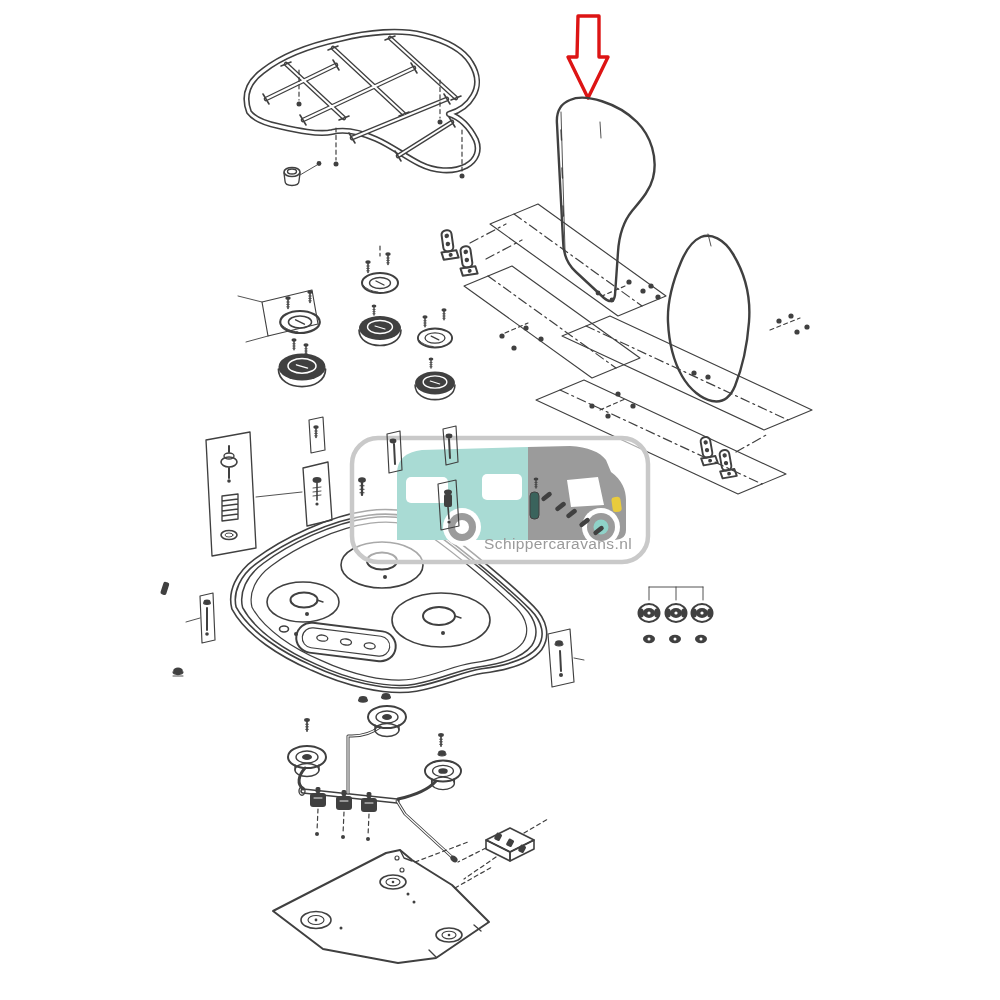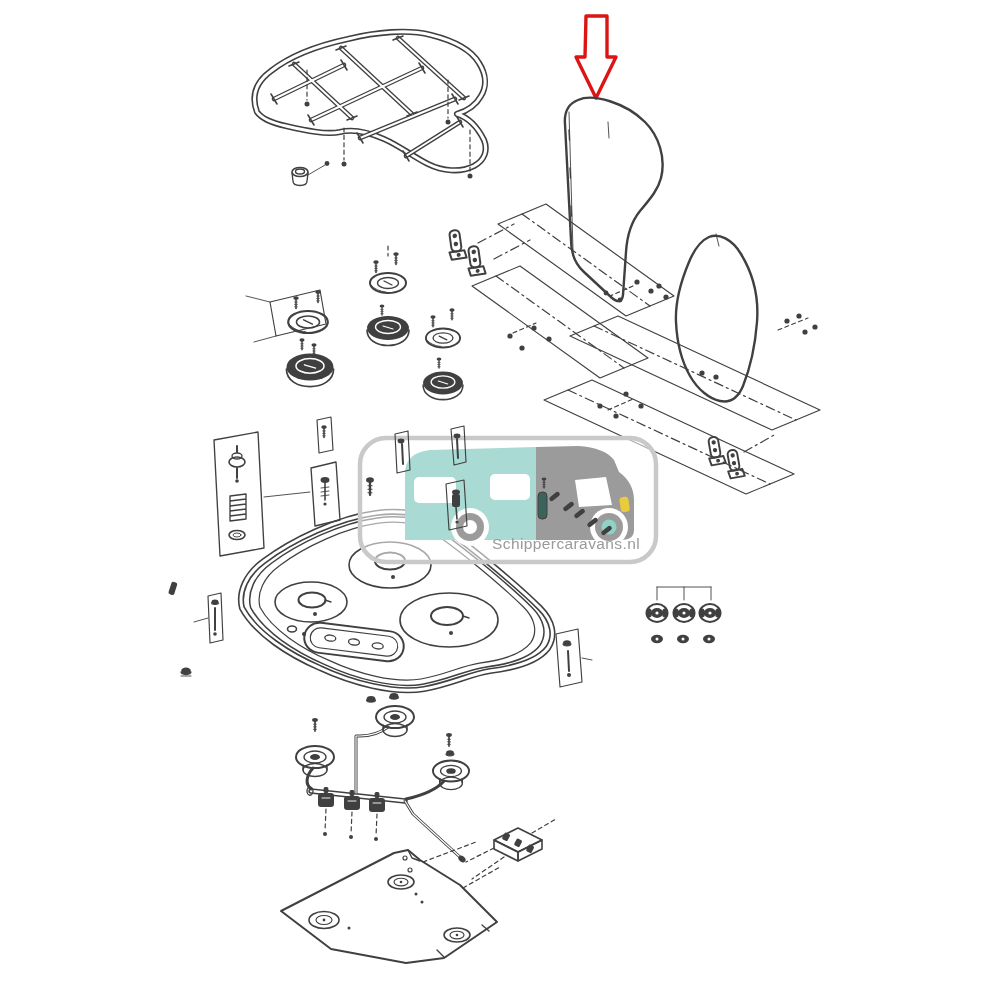--- a/index.html
+++ b/index.html
@@ -1,17 +1,17 @@
 <!DOCTYPE html>
 <html><head>
 <meta charset="utf-8">
 <style>
   html,body{margin:0;padding:0;background:#fff;}
   #stage{position:relative;width:815px;height:1000px;background:#fff;overflow:hidden;
-         font-family:"Liberation Sans",sans-serif;padding-left:8px;}
+         font-family:"Liberation Sans",sans-serif;}
   svg{display:block}
   .s{stroke:#404040;fill:none;stroke-linecap:round;stroke-linejoin:round}
   .w{stroke:#ffffff;fill:none;stroke-linecap:round;stroke-linejoin:round}
   .f{fill:#404040;stroke:none}
   .s08{stroke-width:.9}.s1{stroke-width:1.15}.s13{stroke-width:1.35}.s16{stroke-width:1.6}
   .s2{stroke-width:2}.s24{stroke-width:2.4}.s3{stroke-width:3}
   .tube{stroke-width:6.2}.tubew{stroke-width:3}
   .bar{stroke-width:4.6}.barw{stroke-width:2}
   .dash{stroke-dasharray:4 3.4;stroke-width:1.2}
   .ddot{stroke-dasharray:9 4 2 4;stroke-width:1.2}

